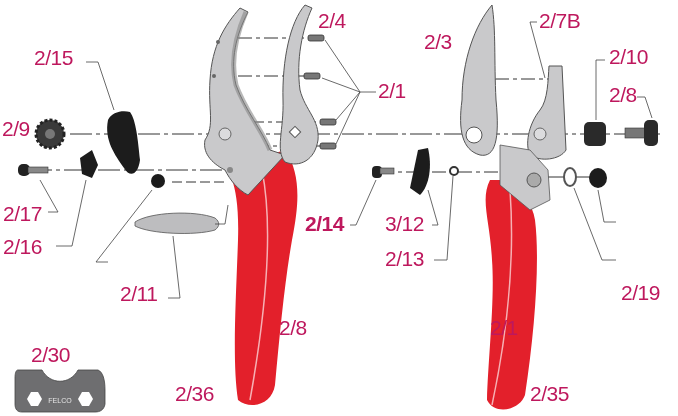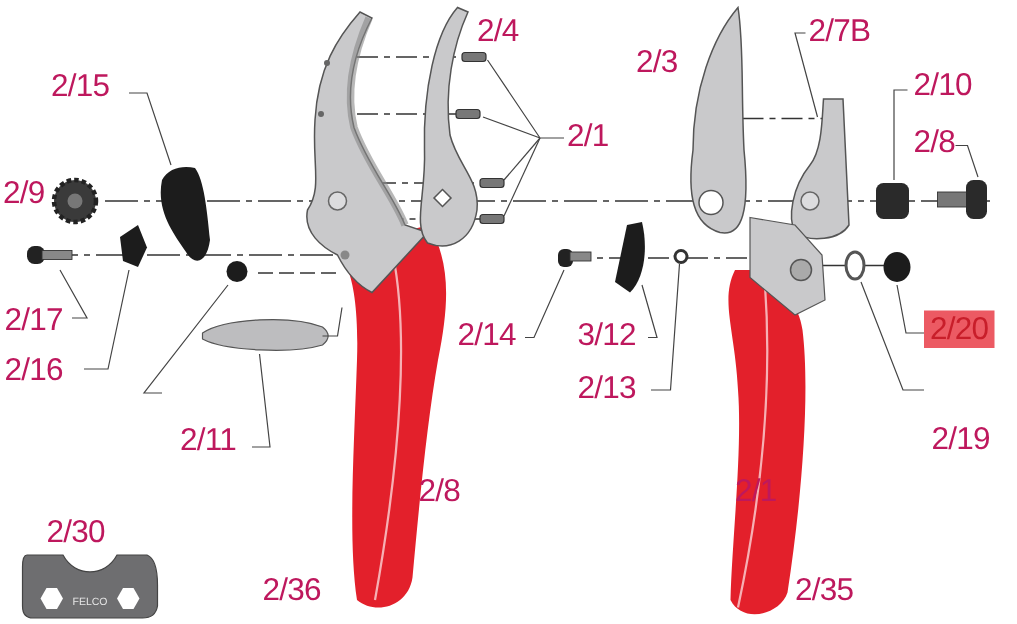--- a/index.html
+++ b/index.html
@@ -124,20 +124,19 @@
 <span class="lbl" style="left:3px;top:203px;">2/17</span>
 <span class="lbl" style="left:3px;top:236px;">2/16</span>
 <span class="lbl" style="left:120px;top:283px;">2/11</span>
 <span class="lbl" style="left:279px;top:317px;">2/8</span>
 <span class="lbl" style="left:31px;top:344px;">2/30</span>
 <span class="lbl" style="left:175px;top:383px;">2/36</span>
 <span class="lbl" style="left:424px;top:31px;">2/3</span>
 <span class="lbl" style="left:539px;top:10px;">2/7B</span>
 <span class="lbl" style="left:609px;top:46px;">2/10</span>
 <span class="lbl" style="left:609px;top:84px;">2/8</span>
-<span class="lbl" style="left:305px;top:213px;">2/14</span>
+<span class="lbl" style="left:305px;top:213px;font-weight:bold;">2/14</span>
 <span class="lbl" style="left:385px;top:213px;">3/12</span>
 <span class="lbl" style="left:385px;top:248px;">2/13</span>
-<span class="lbl hl" style="left:616px;top:207px;">2/20</span>
 <span class="lbl" style="left:621px;top:248px;margin-top:34px;">2/19</span>
 <span class="lbl" style="left:462px;top:317px;margin-left:28px;">2/1</span>
 <span class="lbl" style="left:530px;top:383px;">2/35</span>
 </div>
 
 </body></html>

